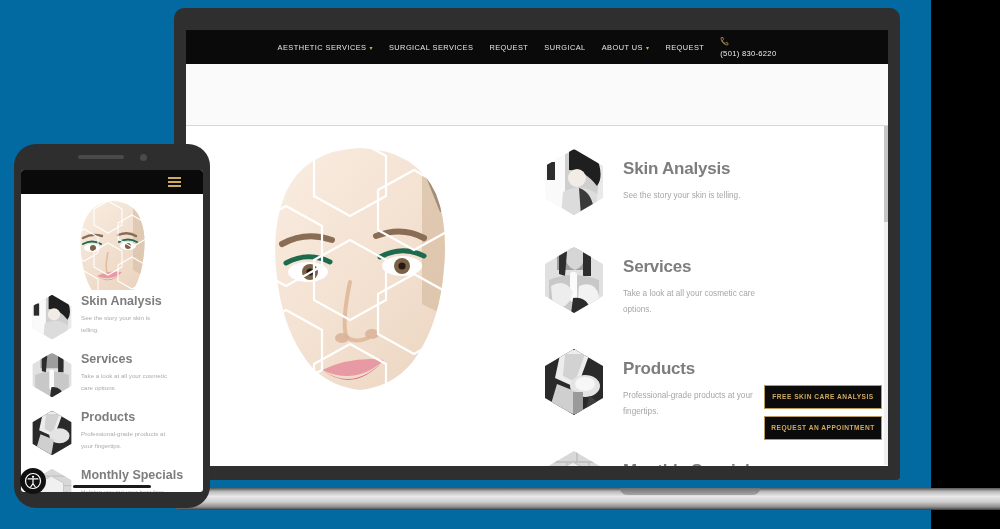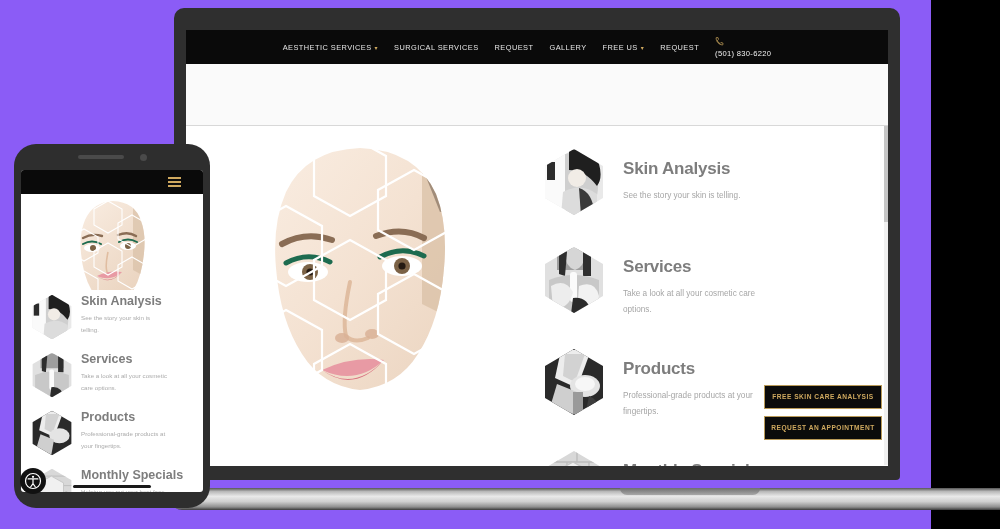--- a/index.html
+++ b/index.html
@@ -1,21 +1,21 @@
 <!DOCTYPE html>
 <html><head>
 <meta charset="utf-8">
 <style>
   * { box-sizing: border-box; margin: 0; padding: 0; }
   html, body {
     width: 1000px; height: 529px;
     background: #000; overflow: hidden;
     font-family: "Liberation Sans", sans-serif;
   }
-  .stage { position: relative; width: 931px; height: 529px; background:#8b5cf6; }
+  .stage { position: relative; width: 931px; height: 529px; background:#0369a1; }
 
   
   .laptop { position:absolute; left:174px; top:8px; width:726px; height:472px; }
   .laptop-bezel {
     position:absolute; inset:0;
     background:#2f2f2f;
     border-radius:10px 10px 4px 4px;
   }
   .laptop-screen {
     position:absolute; left:12px; top:22px; right:12px; bottom:14px;
@@ -112,24 +112,24 @@
           <span>AESTHETIC SERVICES</span>
           <span class="caret">▾</span>
         </div>
         <div class="nav-item">
           <span>SURGICAL SERVICES</span>
         </div>
         <div class="nav-item">
           <span>REQUEST</span>
         </div>
         <div class="nav-item">
-          <span>GALLERY</span>
-        </div>
-        <div class="nav-item">
-          <span>FREE US</span>
+          <span>SURGICAL</span>
+        </div>
+        <div class="nav-item">
+          <span>ABOUT US</span>
           <span class="caret">▾</span>
         </div>
         <div class="nav-item">
           <span>REQUEST</span>
         </div>
         <a class="nav-phone">
           <svg class="phone-ico" viewBox="0 0 24 24" fill="none" stroke="#cfa95f" stroke-width="2">
             <path d="M6.6 10.8c1.4 2.8 3.8 5.2 6.6 6.6l2.2-2.2c.3-.3.7-.4 1-.2 1.2.4 2.4.6 3.6.6.6 0 1 .4 1 1V20c0 .6-.4 1-1 1C11.3 21 3 12.7 3 2.4c0-.6.4-1 1-1h3.4c.6 0 1 .4 1 1 0 1.3.2 2.5.6 3.6.1.3 0 .7-.2 1l-2.2 2.2z"></path>
           </svg>
           <span>(501) 830-6220</span>

